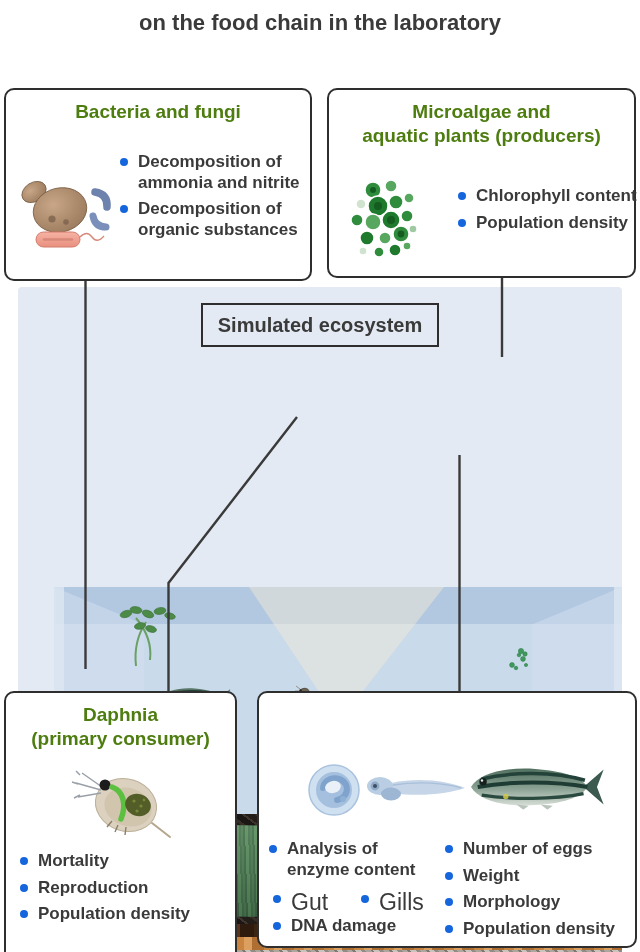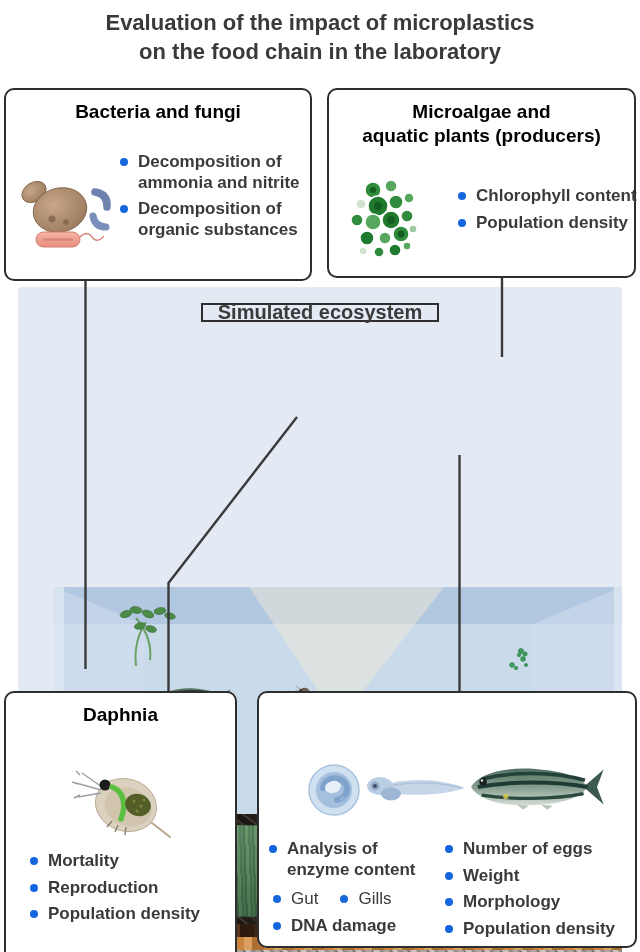--- a/index.html
+++ b/index.html
@@ -9,25 +9,25 @@
   }
   
   .page-title{position:absolute;left:0;top:8px;width:640px;text-align:center;
     font-size:22px;font-weight:bold;line-height:1.32;color:#3a3a3a;}
   
   .callout{position:absolute;background:#fff;border:2.5px solid #2e2e2e;border-radius:10px;box-sizing:border-box;z-index:10;}
   .box-bacteria{left:4px;top:88px;width:308px;height:193px;}
   .box-microalgae{left:327px;top:88px;width:309px;height:190px;}
   .box-daphnia{left:4px;top:691px;width:233px;height:313px;}
   .box-zebrafish{left:257px;top:691px;width:380px;height:257px;}
-  .callout h2{margin:10px 6px 0 6px;text-align:center;font-size:19px;line-height:1.25;color:#000000;font-weight:bold;}
+  .callout h2{margin:10px 6px 0 6px;text-align:center;font-size:19px;line-height:1.25;color:#4d7c0f;font-weight:bold;}
   .blist{list-style:none;margin:0;padding:0;font-weight:bold;}
   .blist li{display:flex;align-items:flex-start;font-size:17px;line-height:1.22;margin-bottom:6px;}
   .dot{width:8px;height:8px;border-radius:50%;background:#1565dd;flex:0 0 8px;margin:6px 10px 0 0;}
-  .inline-pair{display:flex;gap:22px;font-size:17px;margin-bottom:6px;}
+  .inline-pair{display:flex;gap:33px;font-size:23px;margin-bottom:6px;}
   .inline-pair .pair-item{display:flex;align-items:flex-start;}
   .abs{position:absolute;}
   
   .tank-frame{position:absolute;left:18px;top:287px;width:604px;height:412px;
     background:#e4eaf3;border-radius:4px;z-index:1;}
   .water{position:absolute;left:36px;top:300px;width:568px;height:375px;background:#c9daeb;overflow:hidden;z-index:2;}
   .surface-band{position:absolute;left:0;top:0;width:100%;height:37px;background:#b2c8e1;}
   .wall-left{position:absolute;left:0;top:0;width:90px;height:100%;
     background:#d3dfee;clip-path:polygon(0 0,100% 10%,100% 100%,0 100%);opacity:.55;}
   .wall-right{position:absolute;right:0;top:0;width:90px;height:100%;
@@ -42,21 +42,21 @@
   .grass{position:absolute;left:5%;top:9%;width:82%;height:86%;
     clip-path:polygon(17% 0,100% 6%,97% 100%,0 94%);
     background:
       linear-gradient(rgba(130,170,130,.30),rgba(35,65,42,.38)),
       repeating-linear-gradient(88deg,#517e57 0 2px,#3f6847 2px 4px,#5f9263 4px 7px,#466f4e 7px 9px);}
   .layer{position:absolute;left:0;width:568px;}
   .layer-brown{top:337px;height:13px;background:repeating-linear-gradient(90deg,#3c2412 0 14px,#58351c 14px 26px,#2e1b0d 26px 40px);}
   .layer-orange{top:350px;height:13px;background:repeating-linear-gradient(90deg,#c98540 0 10px,#dba05f 10px 18px,#b06f32 18px 30px);}
   .layer-pebble{top:363px;height:12px;background:repeating-linear-gradient(45deg,#c8c4bd 0 4px,#918d86 4px 7px,#aba79f 7px 11px,#7d7972 11px 13px);}
   
-  .sim-label{position:absolute;left:201px;top:303px;width:238px;height:19px;
+  .sim-label{position:absolute;left:201px;top:303px;width:238px;height:44px;
     border:2.5px solid #2e2e2e;box-sizing:border-box;display:flex;align-items:center;justify-content:center;
     font-size:20px;font-weight:bold;color:#3a3a3a;z-index:6;background:transparent;}
   
   .connectors{position:absolute;left:0;top:0;width:640px;height:952px;z-index:5;pointer-events:none;}
 </style>
 </head>
 <body>
 
 <svg width="0" height="0" style="position:absolute">
   <defs>
@@ -86,21 +86,20 @@
       <circle cx="9" cy="13" r="2.8" fill="#17201e"></circle>
         <circle cx="8.2" cy="12.2" r="0.9" fill="#e8eeec"></circle>
       <circle cx="26" cy="24" r="2" fill="#d6c94a" opacity="0.85"></circle>
       <path d="M34,30 l5,4 l4,-3 z" fill="#b9c4bd"></path>
         <path d="M52,30 l5,4 l4,-3 z" fill="#b9c4bd"></path>
     </symbol>
   </defs>
 </svg>
 
 <div class="page-title">
-  <div>Evaluation of the impact of microplastics</div>
   <div>on the food chain in the laboratory</div>
 </div>
 
 <div class="tank-frame">
   <div class="water">
     <div class="surface-band"></div>
     <div class="reflection"></div>
     <div class="wall-left"></div>
     <div class="wall-right"></div>
     <div class="glass-strip-l"></div>
@@ -267,36 +266,37 @@
     <li>
         <span class="dot"></span>
         <span>Population density</span>
       </li>
   </ul>
 </div>
 
 <div class="callout box-daphnia">
   <h2>
     <span>Daphnia</span><br>
+    <span>(primary consumer)</span>
   </h2>
   <svg class="abs" style="left:60px;top:70px" width="112" height="82" viewBox="0 0 112 82">
     <ellipse cx="60" cy="42" rx="31" ry="26" fill="#d8cdb8" stroke="#b5a78d" stroke-width="1" opacity="0.9" transform="rotate(18 60 42)"></ellipse>
     <ellipse cx="62" cy="44" rx="24" ry="19" fill="#c9bda4" opacity="0.6" transform="rotate(18 62 44)"></ellipse>
     <path d="M36,24 L16,10 M35,27 L10,20 M35,30 L12,34 M14,12 l-4,-4 M12,21 l-6,-2 M14,32 l-6,3" stroke="#9aa0a8" stroke-width="1.5" fill="none"></path>
     <circle cx="39" cy="22" r="5.5" fill="#1c1c1c"></circle>
     <path d="M46,24 C57,28 61,41 55,56" stroke="#5bbf3f" stroke-width="5.5" stroke-linecap="round" fill="none"></path>
     <ellipse cx="72" cy="42" rx="13" ry="11" fill="#525d28" transform="rotate(18 72 42)"></ellipse>
     <circle cx="68" cy="38" r="1.6" fill="#7a8739"></circle>
       <circle cx="75" cy="43" r="1.6" fill="#7a8739"></circle>
     <circle cx="71" cy="48" r="1.6" fill="#7a8739"></circle>
       <circle cx="78" cy="37" r="1.4" fill="#7a8739"></circle>
     <path d="M86,60 L104,74" stroke="#b5a78d" stroke-width="2" stroke-linecap="round"></path>
     <path d="M52,62 l-3,7 M60,64 l-1,8 M46,58 l-5,6" stroke="#8a7f68" stroke-width="1.4" fill="none"></path>
   </svg>
-  <ul class="blist abs" style="left:24px;top:158px;width:200px">
+  <ul class="blist abs" style="left:14px;top:158px;width:200px">
     <li>
         <span class="dot"></span>
         <span>Mortality</span>
       </li>
     <li>
         <span class="dot"></span>
         <span>Reproduction</span>
       </li>
     <li>
         <span class="dot"></span>

